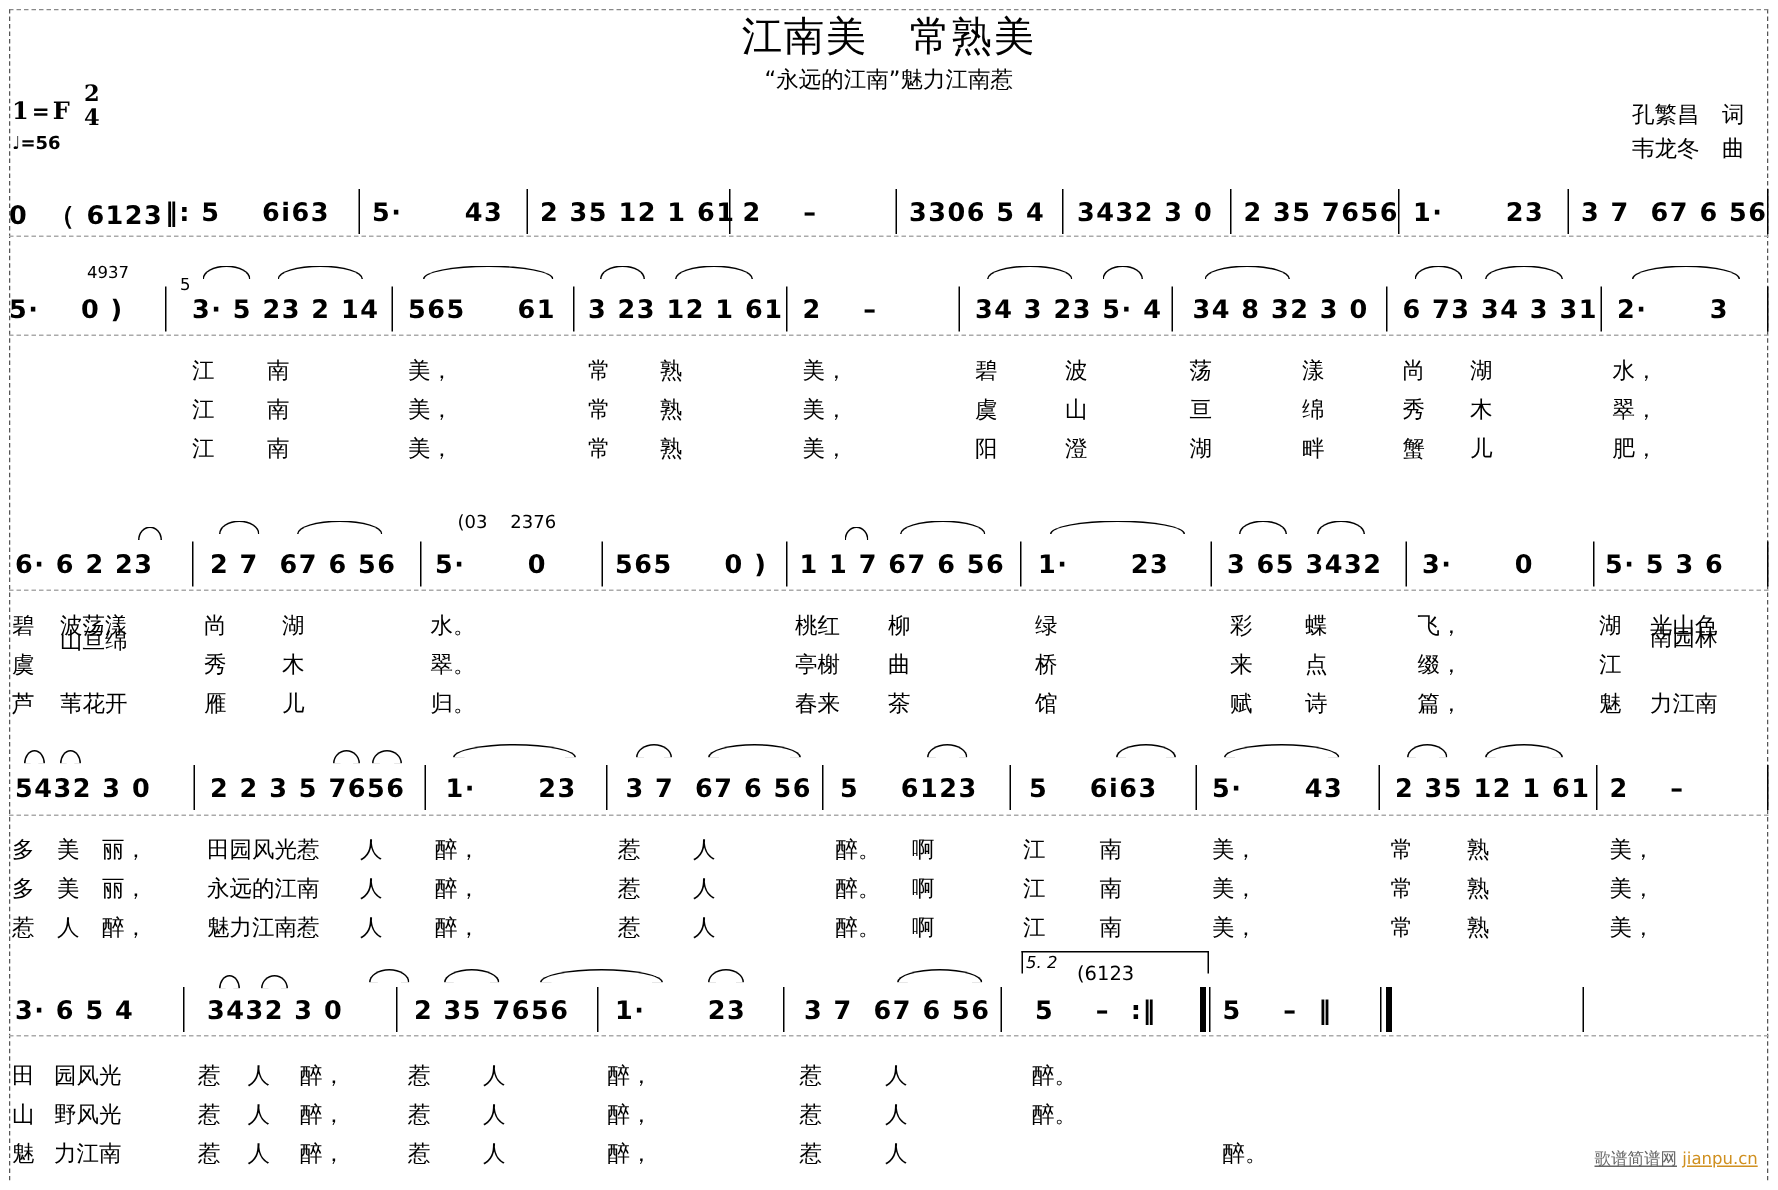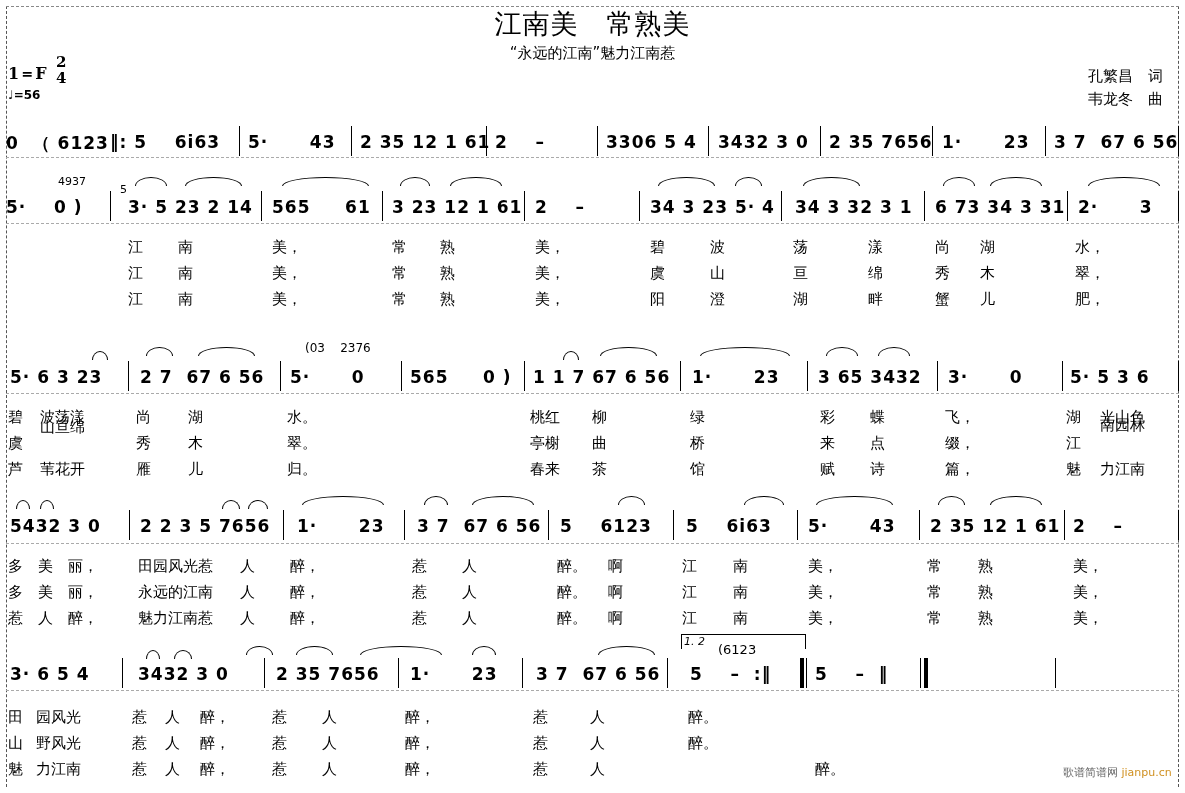--- a/index.html
+++ b/index.html
@@ -14,21 +14,21 @@
   .staff-line{position:absolute;left:6px;width:1173px;border-top:1px dashed #aaa;}
   .row{position:absolute;left:0;width:1185px;}
   .m{position:absolute;font-weight:bold;font-size:17px;white-space:pre;letter-spacing:1px;font-family:"DejaVu Sans",sans-serif;}
   .bar{position:absolute;width:1px;background:#000;height:30px;}
   .bar.thick{width:4px;}
   .lyric{position:absolute;font-size:15px;white-space:pre;}
   .slur{position:absolute;border:1.5px solid #000;border-bottom:none;border-radius:50% 50% 0 0/100% 100% 0 0;height:8px;}
   .grace{position:absolute;font-size:11px;white-space:pre;}
   .volta{position:absolute;border-left:1px solid #000;border-top:1px solid #000;border-right:1px solid #000;height:14px;font-size:11px;font-style:italic;}
   .watermark{position:absolute;left:1063px;top:765px;font-size:11px;color:#666;}
-  .watermark span{color:#d09020;}
+  .watermark span{color:#d09020;text-decoration:underline;}
 </style>
 </head>
 <body>
 
 <div class="frame"></div>
 
 <div class="title">江南美　常熟美</div>
 <div class="subtitle">“永远的江南”魅力江南惹</div>
 <div class="key">1＝F</div>
 <div class="timesig">
@@ -64,21 +64,21 @@
 <div class="staff-line" style="top:223px"></div>
 <div class="row" style="top:197px">
   <span class="grace" style="left:58px;top:-22px">4937</span>
   <span class="grace" style="left:120px;top:-14px">5</span>
   <span class="m" style="left:6px">5·    0 )</span>
   <span class="m" style="left:128px">3· 5 23 2 14</span>
   <span class="m" style="left:272px">565     61</span>
   <span class="m" style="left:392px">3 23 12 1 61</span>
   <span class="m" style="left:535px">2    –</span>
   <span class="m" style="left:650px">34 3 23 5· 4</span>
-  <span class="m" style="left:795px">34 3 32 3 1</span>
+  <span class="m" style="left:795px">34 8 32 3 0</span>
   <span class="m" style="left:935px">6 73 34 3 31</span>
   <span class="m" style="left:1078px">2·      3</span>
   <div class="slur" style="left:135px;top:-20px;width:30px"></div>
   <div class="slur" style="left:185px;top:-20px;width:55px"></div>
   <div class="slur" style="left:282px;top:-20px;width:85px"></div>
   <div class="slur" style="left:400px;top:-20px;width:28px"></div>
   <div class="slur" style="left:450px;top:-20px;width:50px"></div>
   <div class="slur" style="left:658px;top:-20px;width:55px"></div>
   <div class="slur" style="left:735px;top:-20px;width:25px"></div>
   <div class="slur" style="left:803px;top:-20px;width:55px"></div>
@@ -135,21 +135,21 @@
   <div class="lyric" style="left:793px;top:290px">湖</div>
   <div class="lyric" style="left:868px;top:290px">畔</div>
   <div class="lyric" style="left:935px;top:290px">蟹</div>
   <div class="lyric" style="left:980px;top:290px">儿</div>
   <div class="lyric" style="left:1075px;top:290px">肥，</div>
 </div>
 
 <div class="staff-line" style="top:393px"></div>
 <div class="row" style="top:367px">
   <span class="grace" style="left:305px;top:-26px;font-size:12px">(03    2376</span>
-  <span class="m" style="left:10px">5· 6 3 23</span>
+  <span class="m" style="left:10px">6· 6 2 23</span>
   <span class="m" style="left:140px">2 7  67 6 56</span>
   <span class="m" style="left:290px">5·      0</span>
   <span class="m" style="left:410px">565     0 )</span>
   <span class="m" style="left:533px">1 1 7 67 6 56</span>
   <span class="m" style="left:692px">1·      23</span>
   <span class="m" style="left:818px">3 65 3432</span>
   <span class="m" style="left:948px">3·      0</span>
   <span class="m" style="left:1070px">5· 5 3 6</span>
   <div class="slur" style="left:92px;top:-16px;width:14px"></div>
   <div class="slur" style="left:146px;top:-20px;width:25px"></div>
@@ -294,21 +294,21 @@
   <div class="lyric" style="left:682px;top:609px">江</div>
   <div class="lyric" style="left:733px;top:609px">南</div>
   <div class="lyric" style="left:808px;top:609px">美，</div>
   <div class="lyric" style="left:927px;top:609px">常</div>
   <div class="lyric" style="left:978px;top:609px">熟</div>
   <div class="lyric" style="left:1073px;top:609px">美，</div>
 </div>
 
 <div class="staff-line" style="top:690px"></div>
 <div class="row" style="top:664px">
-  <div class="volta" style="left:681px;top:-30px;width:123px"><span style="padding-left:2px">1. 2</span></div>
+  <div class="volta" style="left:681px;top:-30px;width:123px"><span style="padding-left:2px">5. 2</span></div>
   <span class="grace" style="left:718px;top:-22px;font-size:13px">(6123</span>
   <span class="m" style="left:10px">3· 6 5 4</span>
   <span class="m" style="left:138px">3432 3 0</span>
   <span class="m" style="left:276px">2 35 7656</span>
   <span class="m" style="left:410px">1·      23</span>
   <span class="m" style="left:536px">3 7  67 6 56</span>
   <span class="m" style="left:690px">5    –  :‖</span>
   <span class="m" style="left:815px">5    –  ‖</span>
   <div class="slur" style="left:146px;top:-14px;width:12px"></div>
   <div class="slur" style="left:174px;top:-14px;width:16px"></div>

